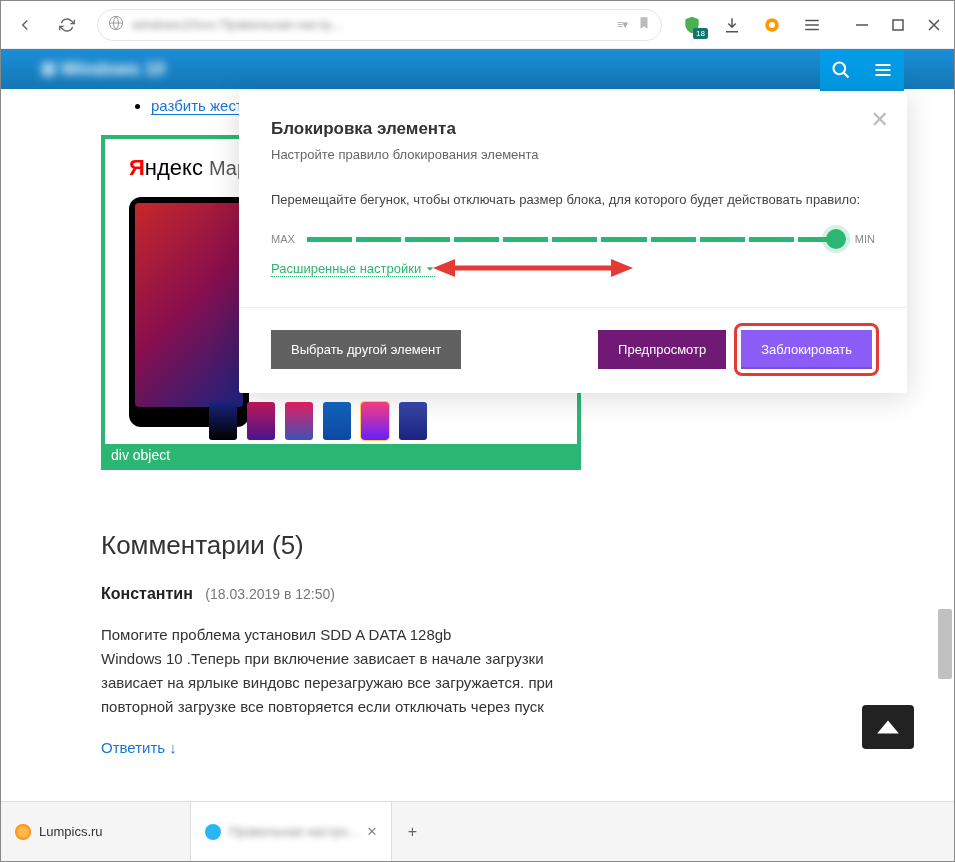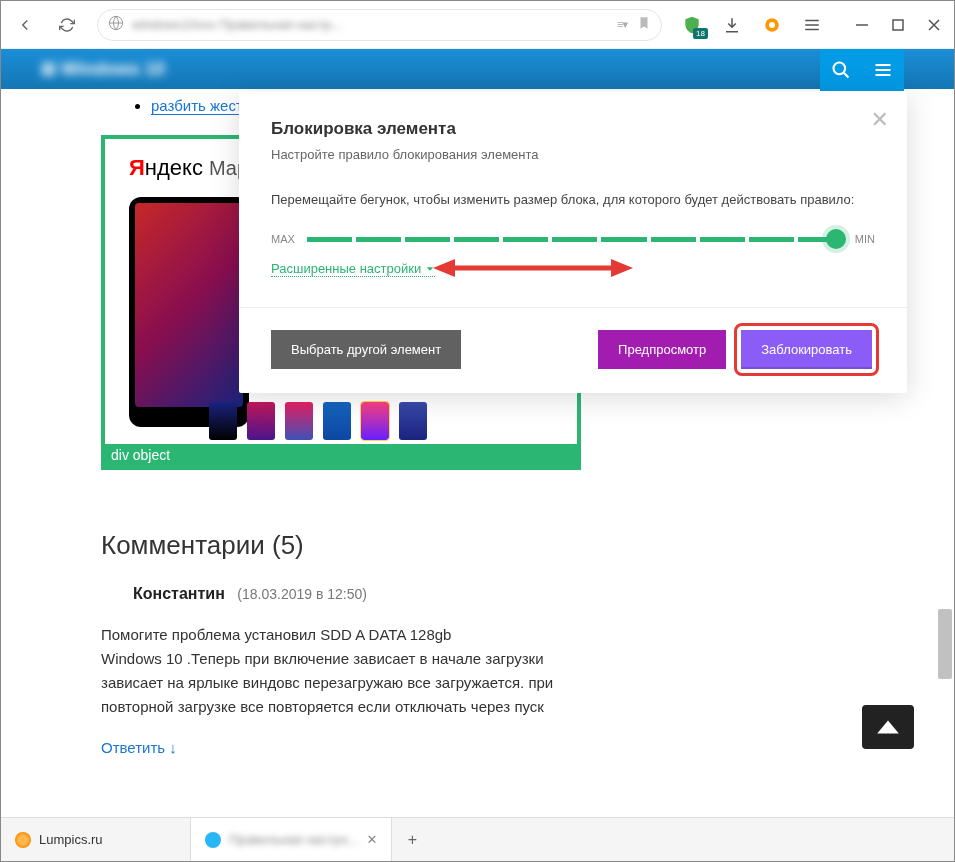--- a/index.html
+++ b/index.html
@@ -38,21 +38,21 @@
 .ad-body { display: flex; align-items: flex-start; padding: 0 24px; gap: 24px; }
 .phone { width: 120px; height: 230px; background: #000; border-radius: 12px; position: relative; }
 .phone::after { content: ''; position: absolute; top: 6px; left: 6px; right: 6px; bottom: 20px; background: linear-gradient(135deg, #c62828 0%, #880e4f 50%, #1a237e 100%); border-radius: 4px; }
 .buy-btn { background: #ffd54f; color: #333; padding: 6px 14px; border-radius: 3px; font-size: 13px; }
 .thumbs { display: flex; gap: 10px; padding: 8px 24px; }
 .thumb { width: 28px; height: 38px; border-radius: 3px; }
 .thumb.sel { outline: 1px solid #ffd54f; }
 
 .comments-sec { margin-top: 60px; }
 .comments-sec h2 { font-size: 26px; font-weight: normal; color: #333; margin-bottom: 24px; }
-.comment-author { font-size: 16px; font-weight: bold; color: #222; margin-left: 32px; }
+.comment-author { font-size: 16px; font-weight: bold; color: #222; }
 .comment-date { font-size: 14px; color: #777; margin-left: 8px; font-weight: normal; }
 .comment-text { margin-top: 20px; font-size: 15px; color: #333; line-height: 1.6; max-width: 500px; }
 .reply-link { margin-top: 20px; color: #1976d2; font-size: 15px; display: inline-block; }
 
 .scroll-top { position: absolute; bottom: 64px; right: 40px; width: 52px; height: 44px; background: #222; border-radius: 4px; display: flex; align-items: center; justify-content: center; color: #fff; }
 
 .scrollbar-v { position: absolute; right: 2px; top: 560px; width: 14px; height: 70px; background: #c1c1c1; border-radius: 2px; }
 
 
 .modal { position: absolute; top: 90px; left: 238px; width: 668px; background: #fff; box-shadow: 0 4px 30px rgba(0,0,0,0.15); border-radius: 2px; padding: 28px 32px 24px 32px; }
@@ -65,25 +65,25 @@
 .slider-track { flex: 1; position: relative; height: 20px; display: flex; align-items: center; }
 .slider-segs { display: flex; width: 100%; gap: 4px; }
 .seg { flex: 1; height: 5px; background: #2bb673; }
 .slider-thumb { position: absolute; right: -3px; top: 0; width: 20px; height: 20px; border-radius: 50%; background: #2bb673; box-shadow: 0 0 0 4px rgba(43,182,115,0.2); }
 .adv-link { font-size: 13px; color: #2bb673; border-bottom: 1px dotted #2bb673; display: inline-flex; align-items: center; gap: 4px; margin-bottom: 30px; cursor: pointer; }
 
 .modal-btns { display: flex; gap: 8px; border-top: 1px solid #eee; padding-top: 22px; margin: 0 -32px -24px -32px; padding-left: 32px; padding-right: 32px; padding-bottom: 24px; }
 .btn { padding: 12px 20px; font-size: 13px; color: #fff; cursor: pointer; text-align: center; }
 .btn-gray { background: #616161; }
 .btn-spacer { flex: 1; }
-.btn-green { background: #a21caf; }
+.btn-green { background: #701a75; }
 .btn-red { background: #8b5cf6; box-shadow: inset 0 -2px 0 rgba(0,0,0,0.15); }
 .btn-red-wrap { border: 3px solid #e53935; border-radius: 8px; padding: 4px; margin: -7px -4px -7px 0; }
 
-.tabbar { position: absolute; bottom: 0; left: 0; right: 0; height: 44px; background: #f5f5f5; border-top: 1px solid #ddd; display: flex; align-items: stretch; }
+.tabbar { position: absolute; bottom: 0; left: 0; right: 0; height: 60px; background: #f5f5f5; border-top: 1px solid #ddd; display: flex; align-items: stretch; }
 .tab { display: flex; align-items: center; padding: 0 14px; gap: 8px; border-right: 1px solid #ddd; font-size: 13px; color: #333; min-width: 190px; }
 .tab.active { background: #fff; }
 .tab .fav { width: 16px; height: 16px; border-radius: 50%; }
 .tab .close-tab { margin-left: auto; color: #888; }
 .newtab { width: 40px; display: flex; align-items: center; justify-content: center; color: #666; }
 </style>
 </head>
 <body>
 
 <div class="toolbar">
@@ -221,21 +221,21 @@
       </svg>
   </div>
 
   <div class="scrollbar-v"></div>
 </div>
 
 <div class="modal">
   <div class="modal-close">✕</div>
   <h3>Блокировка элемента</h3>
   <div class="sub">Настройте правило блокирования элемента</div>
-  <div class="instr">Перемещайте бегунок, чтобы изменить размер блока, для которого будет действовать правило:</div>
+  <div class="instr">Перемещайте бегунок, чтобы отключать размер блока, для которого будет действовать правило:</div>
   <div class="slider-row">
     <span class="slider-lbl">MAX</span>
     <div class="slider-track">
       <div class="slider-segs">
         <div class="seg"></div>
           <div class="seg"></div>
           <div class="seg"></div>
           <div class="seg"></div>
           <div class="seg"></div>
         <div class="seg"></div>

